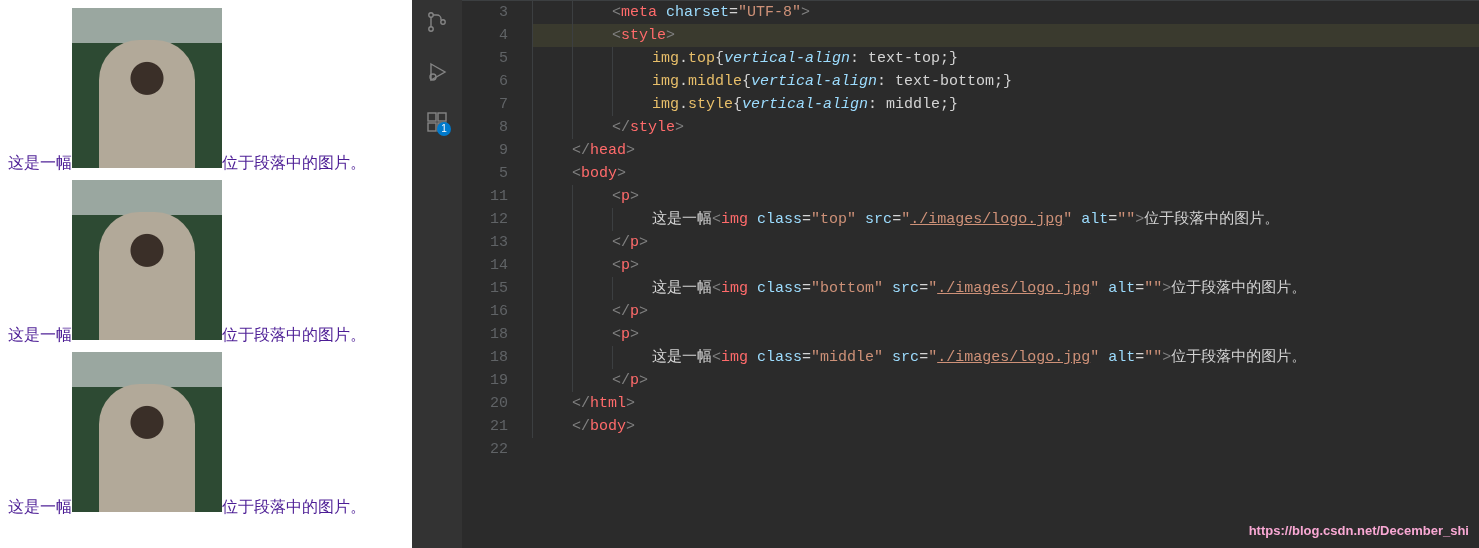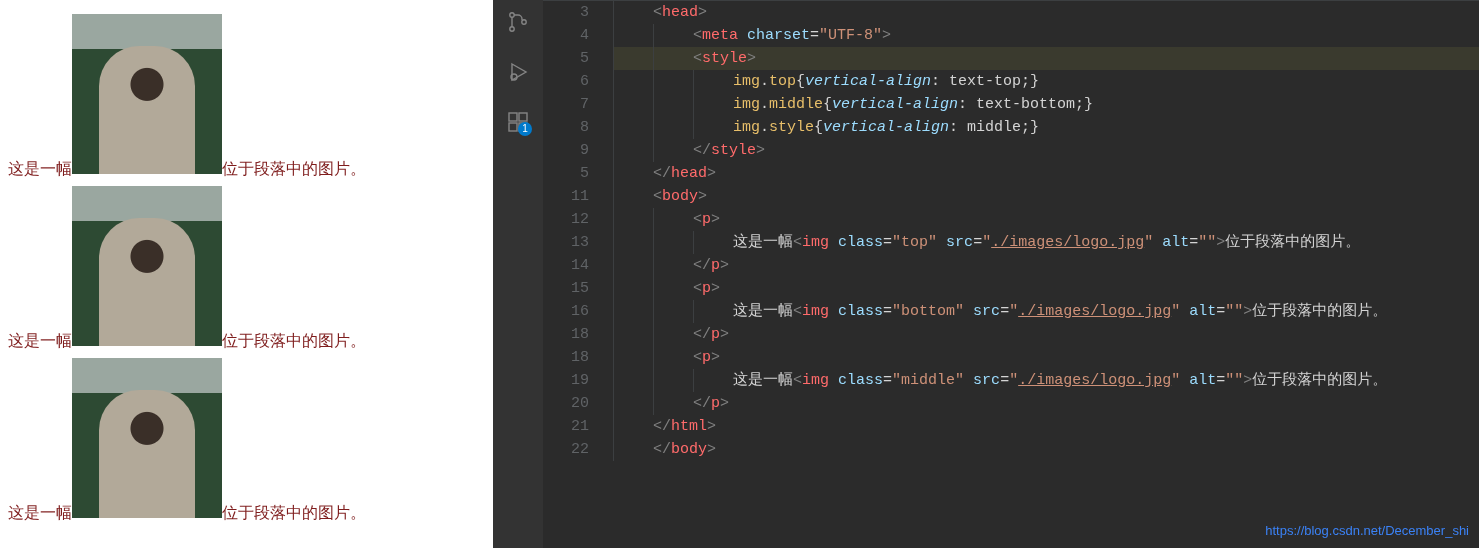--- a/index.html
+++ b/index.html
@@ -5,25 +5,25 @@
 * { margin: 0; padding: 0; box-sizing: border-box; }
 body {
   display: flex;
   width: 1479px;
   height: 548px;
   font-family: "Microsoft YaHei", Arial, sans-serif;
   overflow: hidden;
   background: #fff;
 }
 .preview {
-  width: 493px;
+  width: 412px;
   background: #fff;
-  padding: 14px 8px;
+  padding: 8px 8px;
   font-size: 16px;
-  color: #7f1d1d;
+  color: #4c1d95;
 }
 .preview p { margin: 0 0 8px 0; line-height: 1.2; }
 .preview .thumb {
   display: inline-block;
   width: 150px;
   height: 160px;
   background: linear-gradient(#9aa7a0 0 22%, #2d4a33 22% 100%);
   position: relative;
   overflow: hidden;
 }
@@ -94,22 +94,23 @@
 .attr  { color: #9cdcfe; }
 .str   { color: #ce9178; }
 .txt   { color: #d4d4d4; }
 .ital  { color: #9cdcfe; font-style: italic; }
 .url   { color: #ce9178; text-decoration: underline; }
 .close { color: #ff6b6b; }
 
 .watermark {
   position: absolute;
   right: 10px; bottom: 6px;
-  color: #3b82f6; font-size: 13px;
+  color: #f9a8d4; font-size: 13px;
   font-family: Arial, sans-serif;
+  font-weight: bold;
 }
 </style>
 </head>
 <body>
 
 <div class="preview">
   <p>
     <span>这是一幅</span><span class="thumb top"></span><span>位于段落中的图片。</span>
   </p>
   <p>
@@ -166,21 +167,20 @@
           <div class="ln">15</div>
           <div class="ln">16</div>
           <div class="ln">18</div>
           <div class="ln">18</div>
           <div class="ln">19</div>
           <div class="ln">20</div>
           <div class="ln">21</div>
           <div class="ln">22</div>
         </div>
       <div class="lines">
-          <div class="line"><span class="indent-guide" style="width:40px"></span><span class="brkt">&lt;</span><span class="close">head</span><span class="brkt">&gt;</span></div>
           <div class="line"><span class="indent-guide" style="width:40px"></span><span class="indent-guide" style="width:40px"></span><span class="brkt">&lt;</span><span class="close">meta</span> <span class="attr">charset</span><span class="txt">=</span><span class="str">"UTF-8"</span><span class="brkt">&gt;</span></div>
           <div class="line hl"><span class="indent-guide" style="width:40px"></span><span class="indent-guide" style="width:40px"></span><span class="brkt">&lt;</span><span class="close">style</span><span class="brkt">&gt;</span></div>
           <div class="line"><span class="indent-guide" style="width:40px"></span><span class="indent-guide" style="width:40px"></span><span class="indent-guide" style="width:40px"></span><span class="tag">img</span><span class="txt">.</span><span class="tag">top</span><span class="txt">{</span><span class="ital">vertical-align</span><span class="txt">: text-top;}</span></div>
           <div class="line"><span class="indent-guide" style="width:40px"></span><span class="indent-guide" style="width:40px"></span><span class="indent-guide" style="width:40px"></span><span class="tag">img</span><span class="txt">.</span><span class="tag">middle</span><span class="txt">{</span><span class="ital">vertical-align</span><span class="txt">: text-bottom;}</span></div>
           <div class="line"><span class="indent-guide" style="width:40px"></span><span class="indent-guide" style="width:40px"></span><span class="indent-guide" style="width:40px"></span><span class="tag">img</span><span class="txt">.</span><span class="tag">style</span><span class="txt">{</span><span class="ital">vertical-align</span><span class="txt">: middle;}</span></div>
           <div class="line"><span class="indent-guide" style="width:40px"></span><span class="indent-guide" style="width:40px"></span><span class="brkt">&lt;/</span><span class="close">style</span><span class="brkt">&gt;</span></div>
           <div class="line"><span class="indent-guide" style="width:40px"></span><span class="brkt">&lt;/</span><span class="close">head</span><span class="brkt">&gt;</span></div>
           <div class="line"><span class="indent-guide" style="width:40px"></span><span class="brkt">&lt;</span><span class="close">body</span><span class="brkt">&gt;</span></div>
           <div class="line"><span class="indent-guide" style="width:40px"></span><span class="indent-guide" style="width:40px"></span><span class="brkt">&lt;</span><span class="close">p</span><span class="brkt">&gt;</span></div>
           <div class="line"><span class="indent-guide" style="width:40px"></span><span class="indent-guide" style="width:40px"></span><span class="indent-guide" style="width:40px"></span><span class="txt">这是一幅</span><span class="brkt">&lt;</span><span class="close">img</span> <span class="attr">class</span><span class="txt">=</span><span class="str">"top"</span> <span class="attr">src</span><span class="txt">=</span><span class="str">"</span><span class="url">./images/logo.jpg</span><span class="str">"</span> <span class="attr">alt</span><span class="txt">=</span><span class="str">""</span><span class="brkt">&gt;</span><span class="txt">位于段落中的图片。</span></div>

